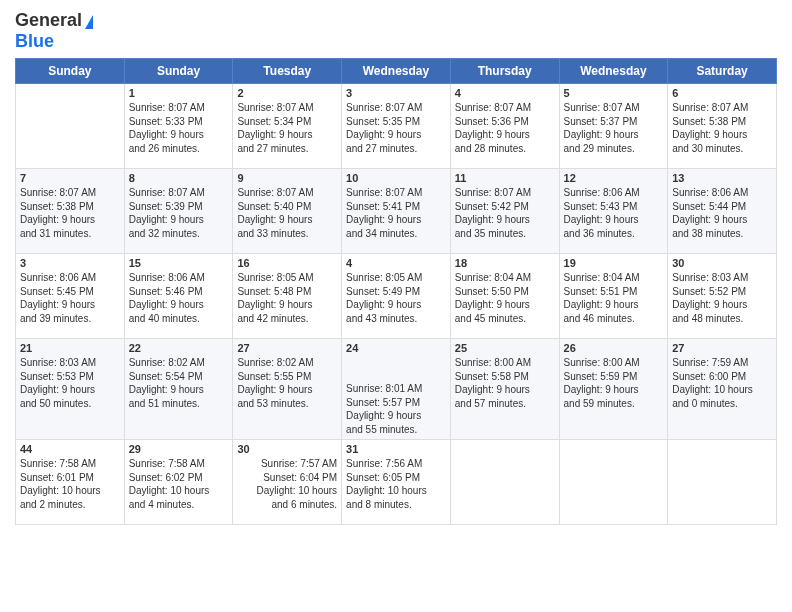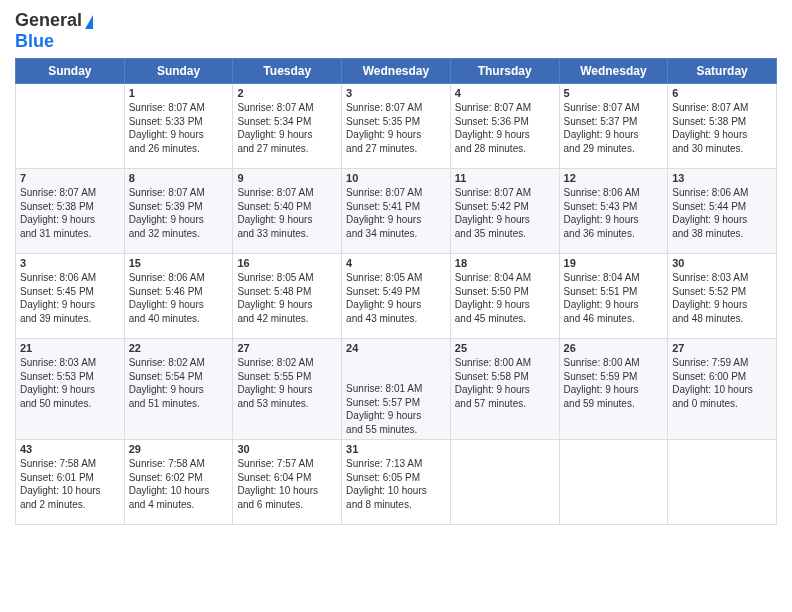--- a/index.html
+++ b/index.html
@@ -305,43 +305,43 @@
           <td>
             <span class="day-number">27</span>
             <div class="day-info" style="white-space: pre-line;">Sunrise: 7:59 AM
 Sunset: 6:00 PM
 Daylight: 10 hours
 and 0 minutes.</div>
           </td>
         </tr>
         <tr>
           <td>
-            <span class="day-number">43</span>
+            <span class="day-number">44</span>
             <div class="day-info" style="white-space: pre-line;">Sunrise: 7:58 AM
 Sunset: 6:01 PM
 Daylight: 10 hours
 and 2 minutes.</div>
           </td>
           <td>
             <span class="day-number">29</span>
             <div class="day-info" style="white-space: pre-line;">Sunrise: 7:58 AM
 Sunset: 6:02 PM
 Daylight: 10 hours
 and 4 minutes.</div>
           </td>
           <td>
             <span class="day-number">30</span>
-            <div class="day-info" style="white-space: pre-line;">Sunrise: 7:57 AM
+            <div class="day-info" style="white-space: pre-line; text-align: right;">Sunrise: 7:57 AM
 Sunset: 6:04 PM
 Daylight: 10 hours
 and 6 minutes.</div>
           </td>
           <td>
             <span class="day-number">31</span>
-            <div class="day-info" style="white-space: pre-line;">Sunrise: 7:13 AM
+            <div class="day-info" style="white-space: pre-line;">Sunrise: 7:56 AM
 Sunset: 6:05 PM
 Daylight: 10 hours
 and 8 minutes.</div>
           </td>
           <td></td>
           <td></td>
           <td></td>
         </tr>
       </tbody>
   </table>

